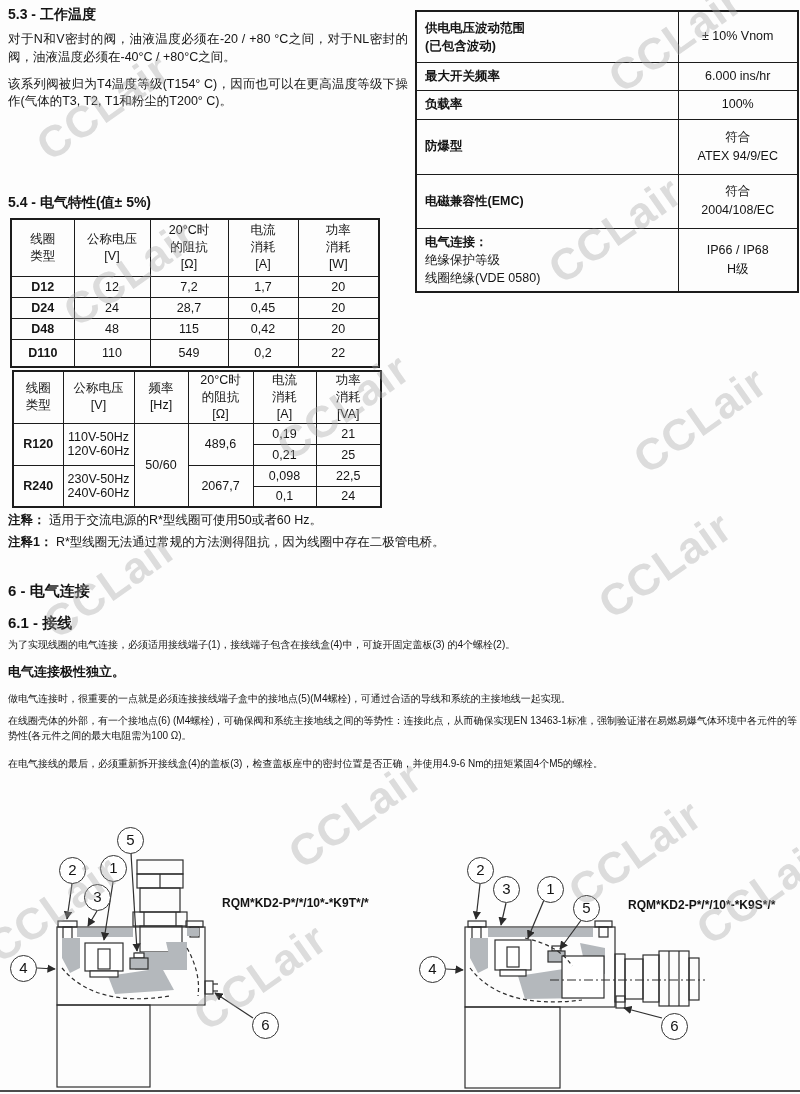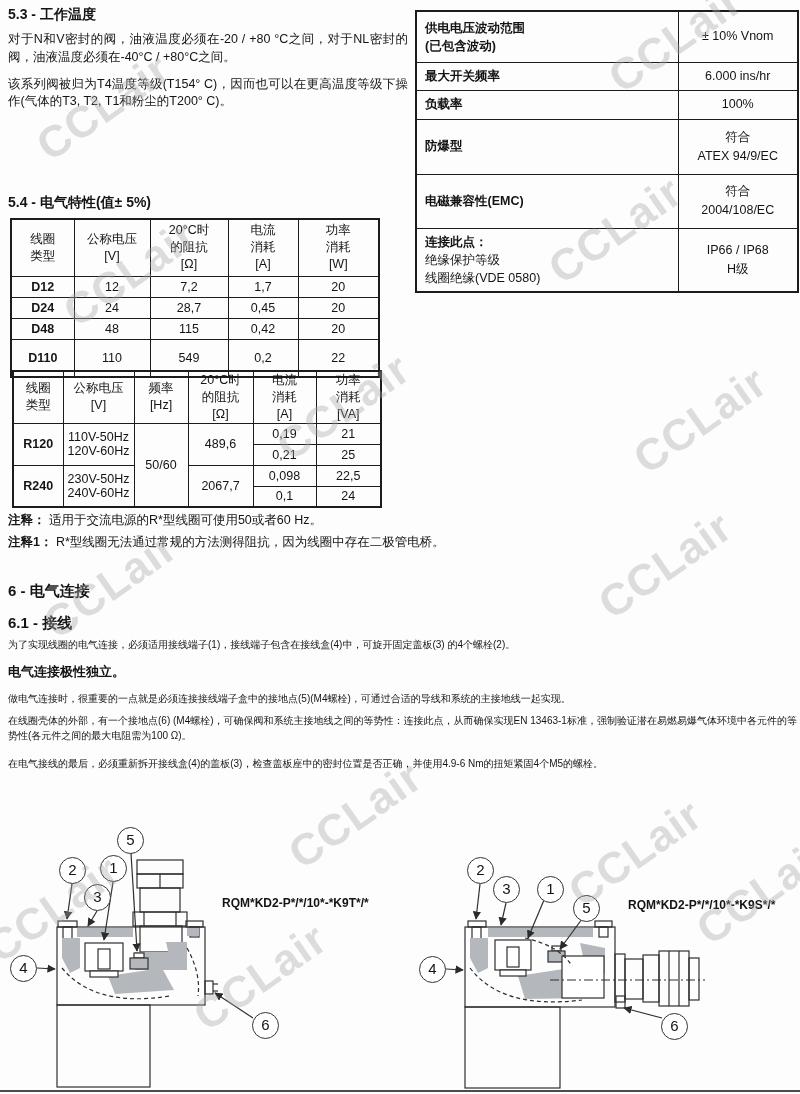--- a/index.html
+++ b/index.html
@@ -117,21 +117,21 @@
     <td class="val pre">符合
 ATEX 94/9/EC</td>
   </tr>
   <tr style="height:54px">
     <td class="lbl" style="font-weight:700">电磁兼容性(EMC)</td>
     <td class="val pre">符合
 2004/108/EC</td>
   </tr>
   <tr style="height:61px">
     <td class="lbl">
-      <span class="bold-lbl">连接此点：</span><span class="pre">绝缘保护等级
+      <span class="bold-lbl">电气连接：</span><span class="pre">绝缘保护等级
 线圈绝缘(VDE 0580)</span>
     </td>
     <td class="val pre">IP66 / IP68
 H级</td>
   </tr>
 </tbody>
   </table>
 
 <div class="sec-title abs" style="left:8px; top:194px;">5.4 - 电气特性(值± 5%)</div>
 
@@ -173,21 +173,21 @@
     <td>0,45</td>
     <td>20</td>
   </tr>
   <tr style="height:21px">
     <td class="coil">D48</td>
     <td>48</td>
     <td>115</td>
     <td>0,42</td>
     <td>20</td>
   </tr>
-  <tr style="height:38px">
+  <tr style="height:28px">
     <td class="coil">D110</td>
     <td>110</td>
     <td>549</td>
     <td>0,2</td>
     <td>22</td>
   </tr>
 </tbody>
   </table>
 
 <table class="ac abs" style="left:12px; top:370px; width:368px;">

